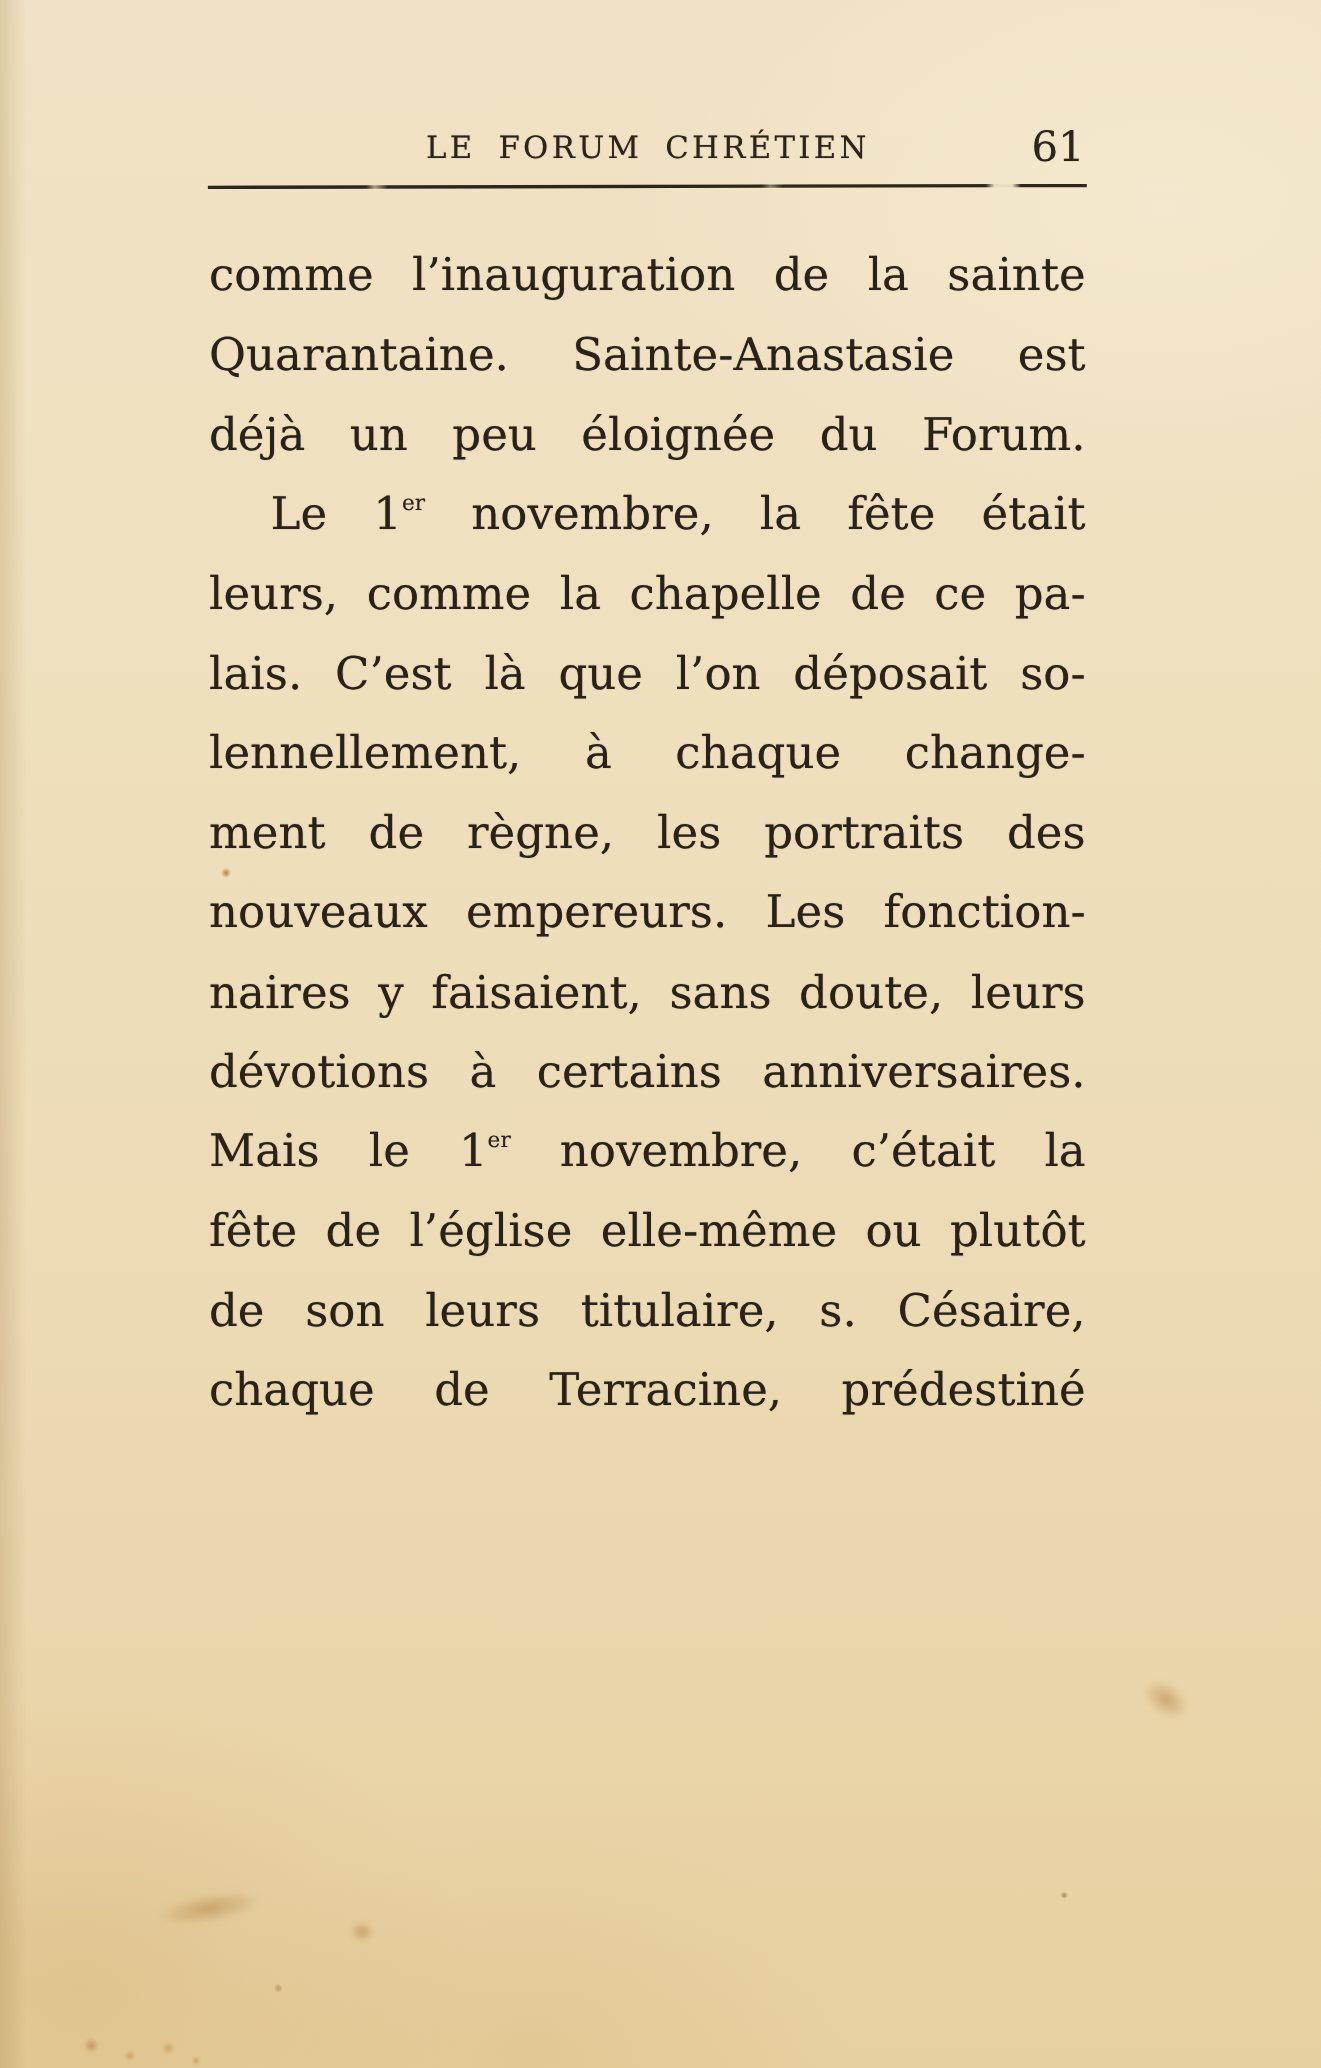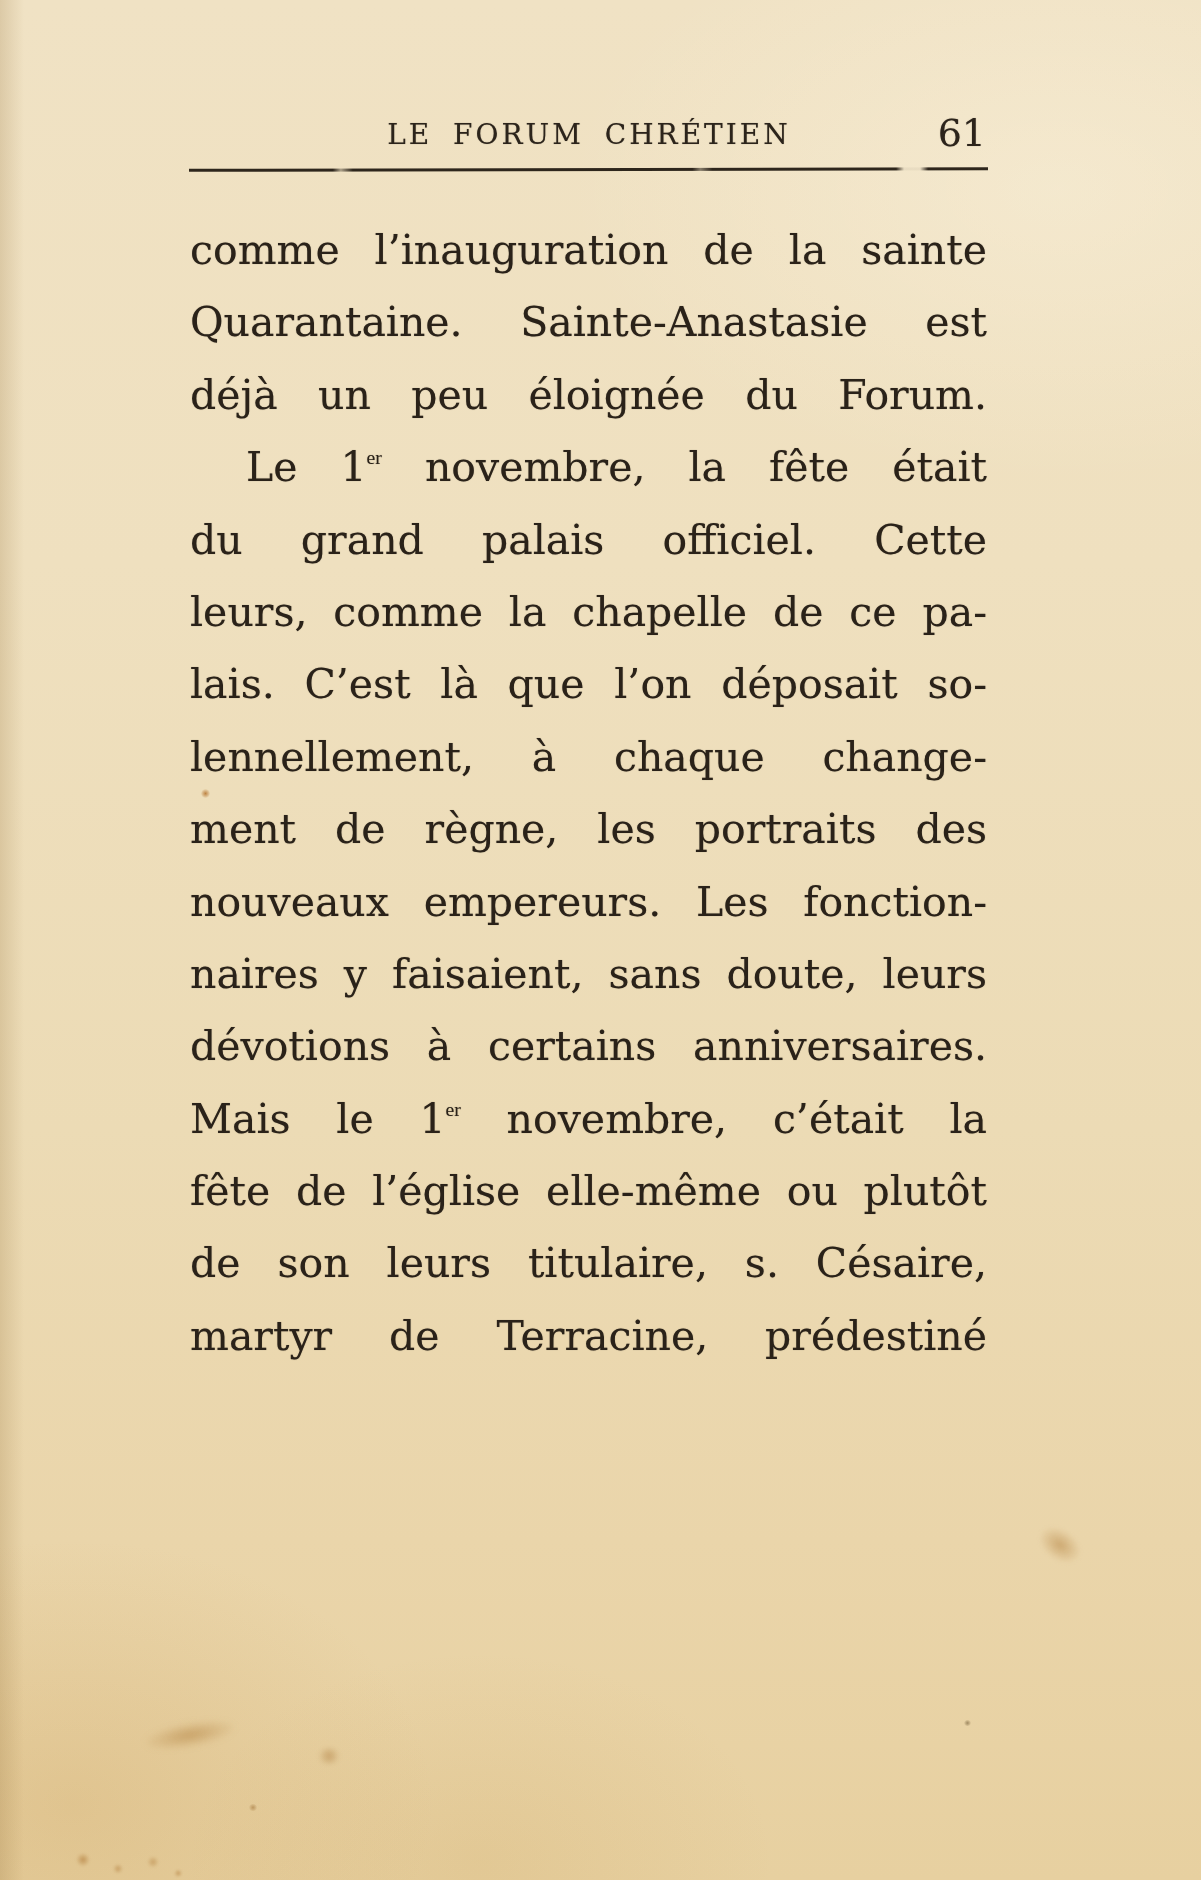--- a/index.html
+++ b/index.html
@@ -73,21 +73,20 @@
     text-justify: inter-word;
     height: 72.4px;
   }
   .text-line.indented { padding-left: 56px; }
   .text-line sup {
     font-size: 0.48em;
     line-height: 0;
     position: relative;
     top: -0.12em;
     vertical-align: super;
-    font-family: Liberation Serif, serif;
   }
 
   
   .stain { position: absolute; pointer-events: none; }
   .stain-dot-small {
     left: 201px; top: 789px; width: 9px; height: 9px;
     border-radius: 50%;
     background: radial-gradient(circle, rgba(181,116,47,0.85) 0%, rgba(181,116,47,0) 75%);
   }
   .stain-smudge-right {
@@ -142,32 +141,31 @@
   </div>
 
   <div class="header-rule"></div>
 
   <main class="text-block">
     <div>
         <div class="text-line">comme l’inauguration de la sainte</div>
         <div class="text-line">Quarantaine. Sainte-Anastasie est</div>
         <div class="text-line">déjà un peu éloignée du Forum.</div>
         <div class="text-line indented">Le 1<sup>er</sup> novembre, la fête était</div>
-        <div class="text-line">du grand palais officiel. Cette</div>
         <div class="text-line">leurs, comme la chapelle de ce pa-</div>
         <div class="text-line">lais. C’est là que l’on déposait so-</div>
         <div class="text-line">lennellement, à chaque change-</div>
         <div class="text-line">ment de règne, les portraits des</div>
         <div class="text-line">nouveaux empereurs. Les fonction-</div>
         <div class="text-line">naires y faisaient, sans doute, leurs</div>
         <div class="text-line">dévotions à certains anniversaires.</div>
         <div class="text-line">Mais le 1<sup>er</sup> novembre, c’était la</div>
         <div class="text-line">fête de l’église elle-même ou plutôt</div>
         <div class="text-line">de son leurs titulaire, s. Césaire,</div>
-        <div class="text-line">martyr de Terracine, prédestiné</div>
+        <div class="text-line">chaque de Terracine, prédestiné</div>
       </div>
   </main>
 
   <div class="stain stain-dot-small"></div>
   <div class="stain stain-smudge-right"></div>
   <div class="stain stain-smudge-bottomleft"></div>
   <div class="stain stain-spot-mid"></div>
   <div class="stain stain-cluster"></div>
   <div class="stain stain-speck-1"></div>
   <div class="stain stain-speck-2"></div>

